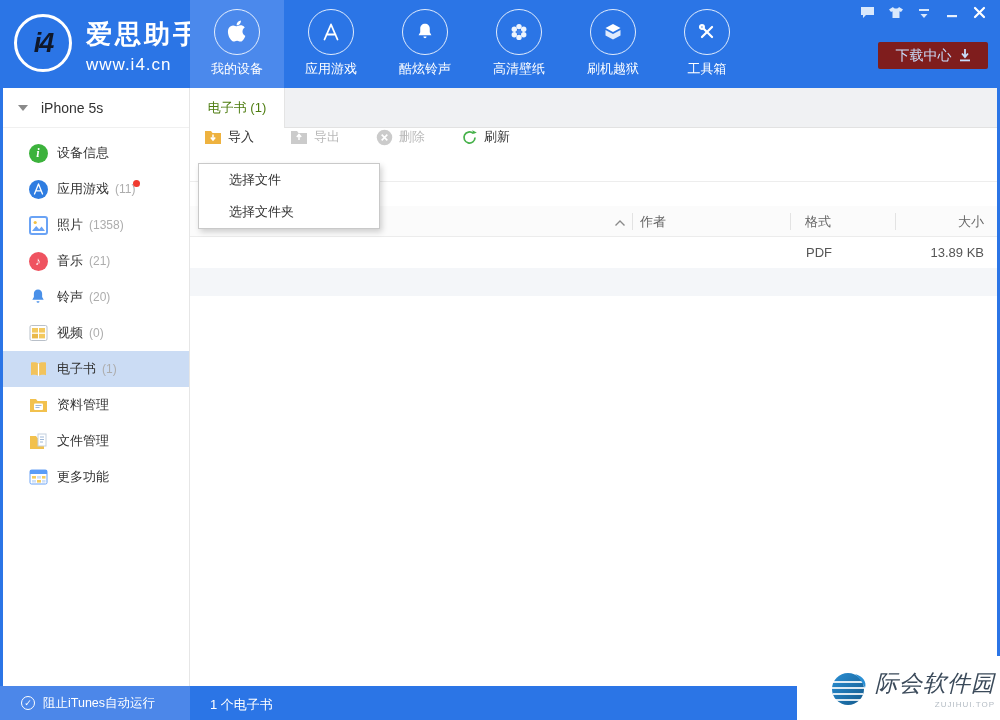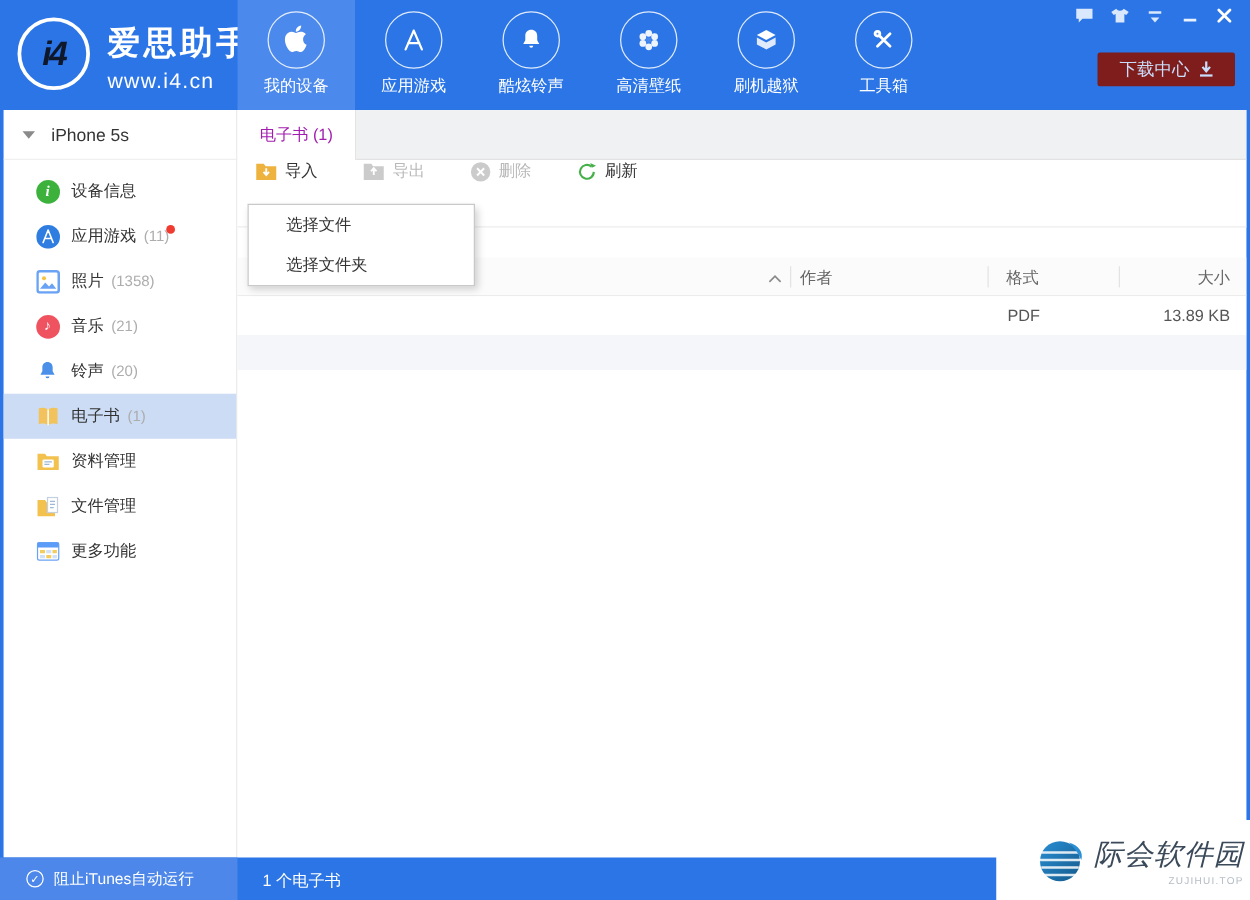--- a/index.html
+++ b/index.html
@@ -38,21 +38,21 @@
   .side-item.selected { background:#cbdcf4; }
   .s-ic { width:20px; height:20px; margin-left:25px; display:flex; align-items:center; justify-content:center; }
   .s-label { margin-left:9px; font-size:13px; color:#333; }
   .s-count { margin-left:6px; font-size:12px; color:#adadad; }
   .red-dot { width:7px; height:7px; background:#f03b30; border-radius:50%; position:relative; top:-6px; left:-2px; }
   .circle-ic { width:19px; height:19px; border-radius:50%; color:#fff; display:flex; align-items:center; justify-content:center; font-size:12px; font-weight:bold; }
 
   
   .content { position:absolute; left:190px; top:88px; right:3px; height:598px; background:#fff; }
   .tabstrip { height:40px; background:#f0f1f3; border-bottom:1px solid #e2e2e2; display:flex; }
-  .tab { width:95px; height:40px; background:#fff; display:flex; align-items:center; justify-content:center; font-size:13px; color:#a21caf; border-right:1px solid #e4e4e4; cursor:pointer; }
+  .tab { width:95px; height:40px; background:#fff; display:flex; align-items:center; justify-content:center; font-size:13px; color:#4d7c0f; border-right:1px solid #e4e4e4; cursor:pointer; }
   .toolbar { height:54px; background:#fff; border-bottom:1px solid #ededed; display:flex; align-items:flex-start; padding-left:14px; gap:36px; }
   .tbtn { display:flex; align-items:center; gap:6px; font-size:13px; color:#333; cursor:pointer; }
   .tbtn.disabled { color:#b9b9b9; }
 
   .thead { position:relative; height:31px; background:#fbfbfb; border-bottom:1px solid #ececec; font-size:13px; color:#666;margin-top:24px; }
   .th { position:absolute; top:7px; }
   .th-author { left:450px; }
   .th-format { left:615px; }
   .th-size { right:13px;text-align:right; }
   .vsep { position:absolute; top:7px; width:1px; height:17px; background:#e3e3e3; }
@@ -245,20 +245,33 @@
         <span class="s-ic">
           <svg width="18" height="18" viewBox="0 0 24 24" fill="#4a90e8">
               <path d="M12 2c-3.3 0-5.5 2.5-5.5 5.5v4.6L4.4 15.8h15.2l-2.1-3.7V7.5C17.5 4.5 15.3 2 12 2z"></path>
               <path d="M10 17.5a2 2 0 0 0 4 0z"></path>
             </svg>
         </span>
         <span class="s-label">铃声</span>
         <span class="s-count">(20)</span>
       </div>
 
+      <div class="side-item">
+        <span class="s-ic">
+          <svg width="19" height="18" viewBox="0 0 19 18">
+              <rect x="1" y="1.5" width="17" height="15" rx="1.5" fill="#fff" stroke="#b9c0c9"></rect>
+              <rect x="3" y="4" width="6" height="4.6" fill="#f3c95f"></rect>
+              <rect x="10" y="4" width="6" height="4.6" fill="#f3c95f"></rect>
+              <rect x="3" y="9.8" width="6" height="4.6" fill="#e9b84a"></rect>
+              <rect x="10" y="9.8" width="6" height="4.6" fill="#f3c95f"></rect>
+            </svg>
+        </span>
+        <span class="s-label">视频</span>
+        <span class="s-count">(0)</span>
+      </div>
 
       <div class="side-item selected">
         <span class="s-ic">
           <svg width="19" height="17" viewBox="0 0 19 17">
               <path d="M9.5 2.5C7.7 1 4.6.8 2 1.6v12.6c2.6-.8 5.7-.6 7.5.9 1.8-1.5 4.9-1.7 7.5-.9V1.6c-2.6-.8-5.7-.6-7.5.9z" fill="#f2c35c"></path>
               <path d="M9.5 2.5v12.6" stroke="#fff" stroke-width="1.2"></path>
             </svg>
         </span>
         <span class="s-label">电子书</span>
         <span class="s-count">(1)</span>

